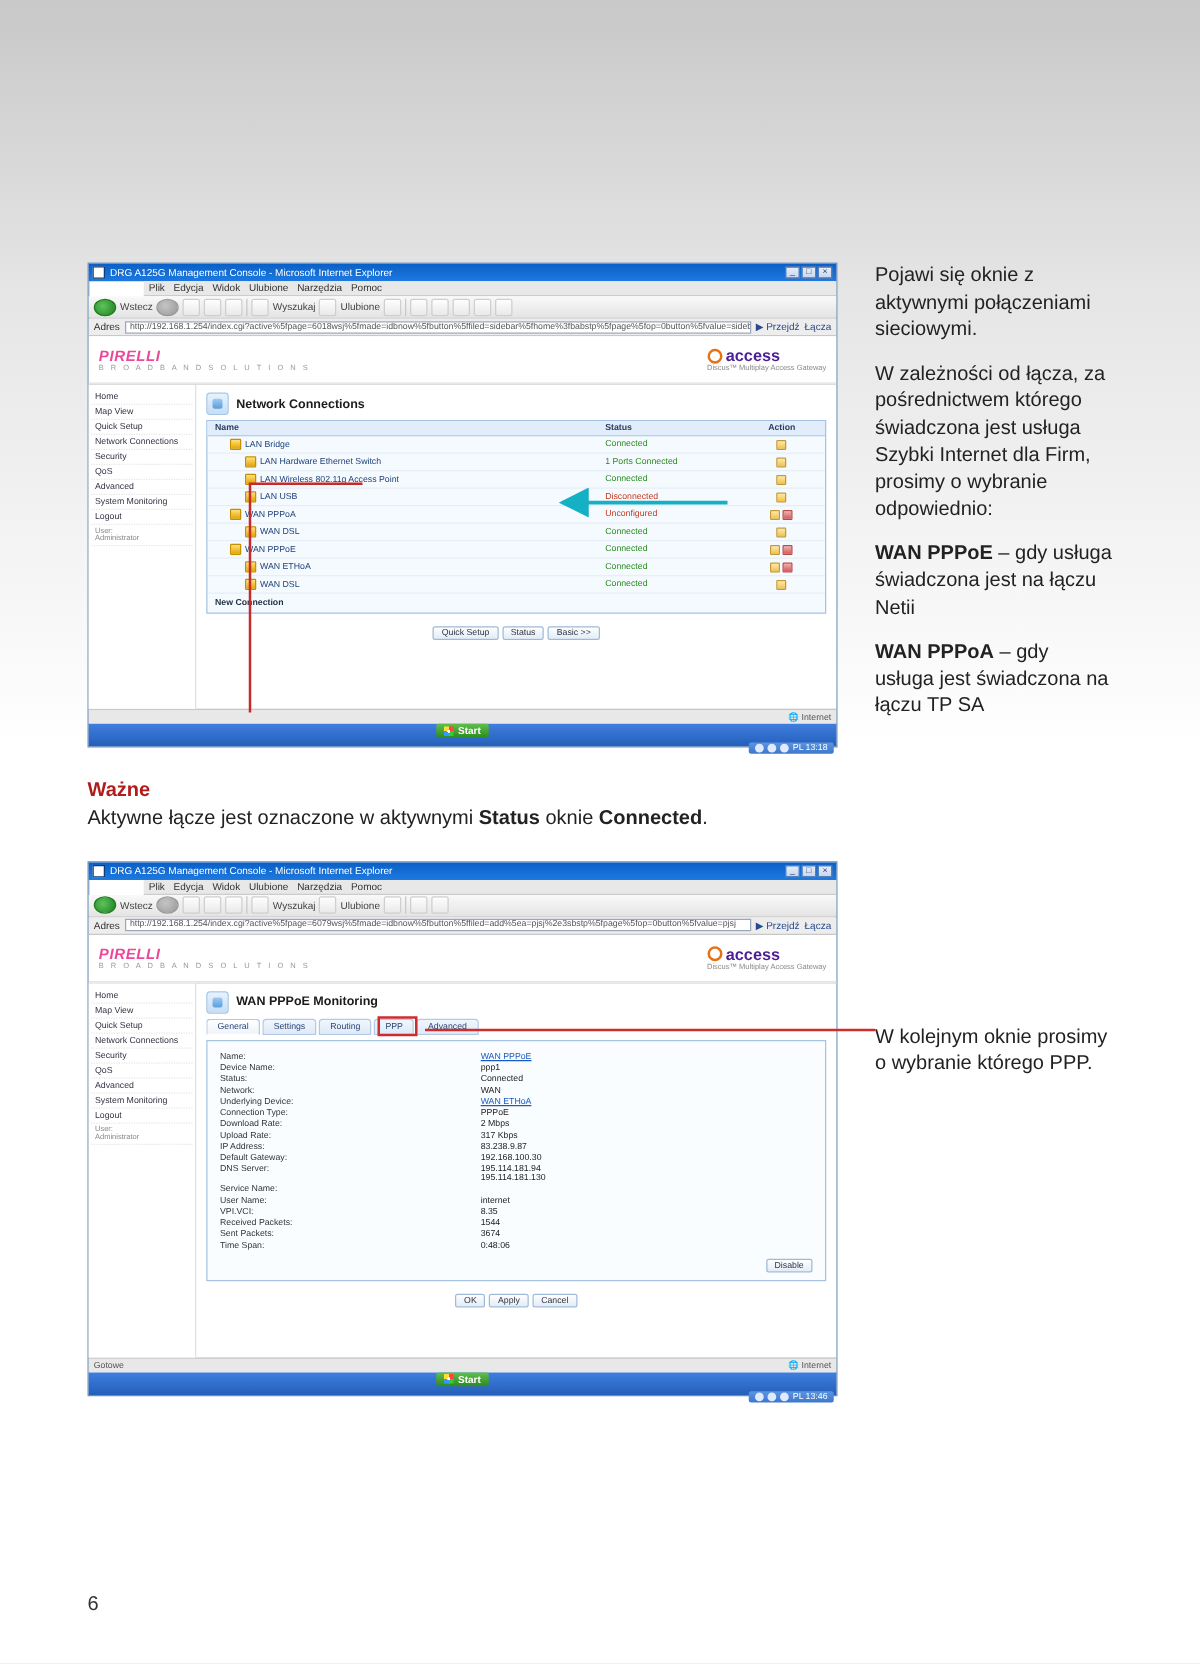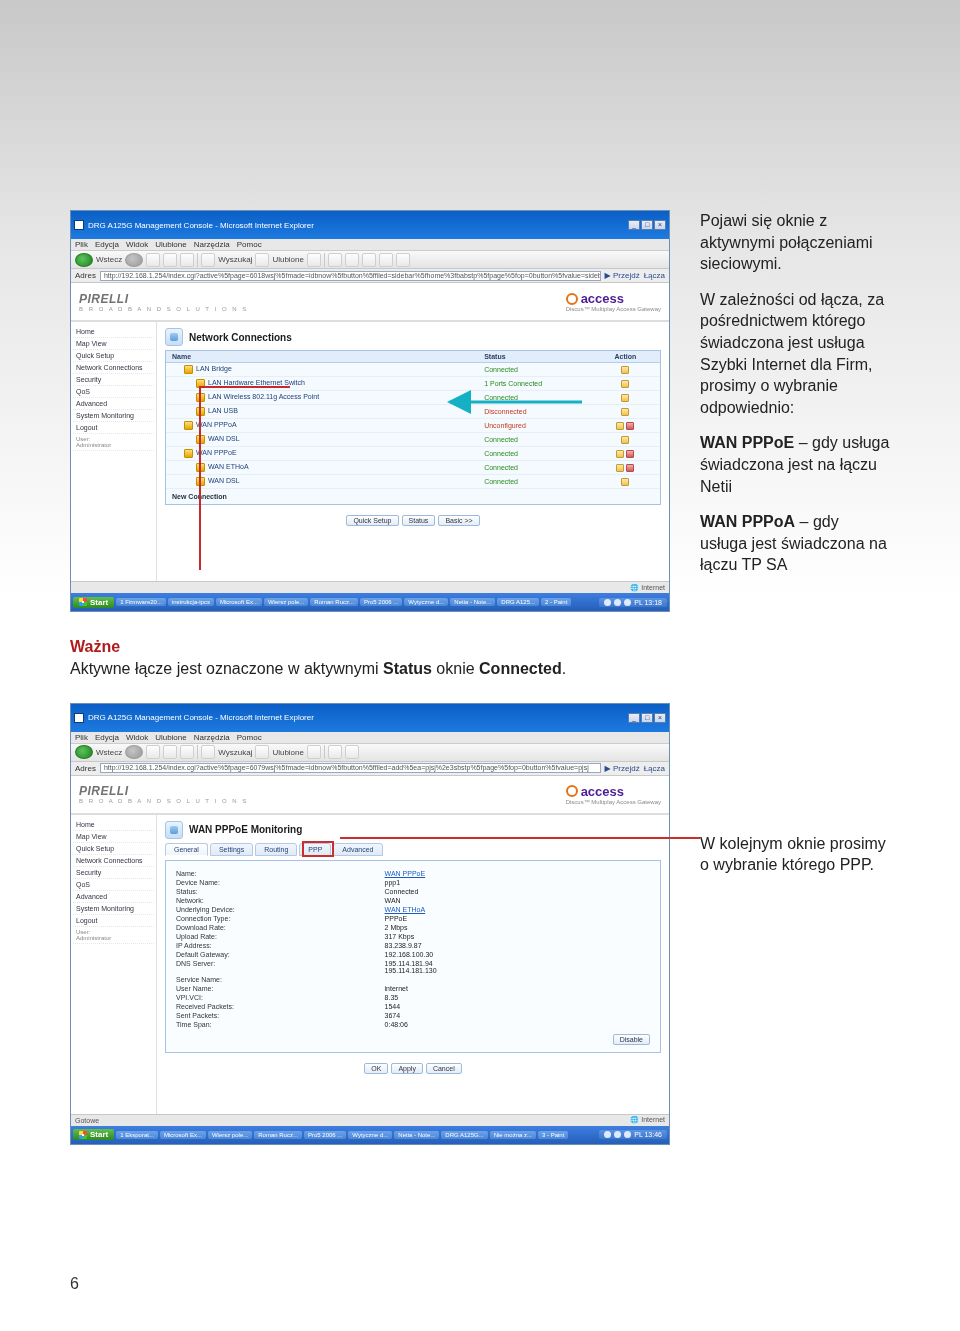--- a/index.html
+++ b/index.html
@@ -21,43 +21,43 @@
   .important .b { font-weight: 700; }
 
   .row2 { display: flex; gap: 30px; margin-top: 22px; align-items: flex-start; }
   .shot2-wrap { flex: 0 0 600px; }
   .annot-right2 { flex: 1 1 auto; font-size: 16px; line-height: 1.35; padding-top: 130px; }
 
   .pagenum { position: absolute; left: 70px; bottom: 38px; font-size: 16px; color: #333; }
 
   
   .ie-window { width: 600px; border: 1px solid #6b8fb5; background: #fff; font-family: Tahoma, Verdana, sans-serif; font-size: 8px; color: #333; box-shadow: 0 0 0 1px #d0d7de inset; }
-  .ie-titlebar { background: linear-gradient(#0a5fc6,#1e7ae0); color: #fff; height: 28px; display: flex; align-items: center; padding: 0 3px; }
+  .ie-titlebar { background: linear-gradient(#0a5fc6,#1e7ae0); color: #fff; height: 14px; display: flex; align-items: center; padding: 0 3px; }
   .ie-titlebar .ticon { width: 10px; height: 10px; background: #fff; border: 1px solid #0a3b7a; margin-right: 4px; display: inline-block; }
   .ie-title { flex: 1; font-size: 8px; white-space: nowrap; overflow: hidden; }
   .ie-winbtns { display: flex; gap: 1px; }
   .ie-winbtn { width: 12px; height: 10px; background: linear-gradient(#e9eef7,#c7d6ef); border: 1px solid #5a7bb0; font-size: 7px; line-height: 8px; text-align: center; color: #1f3a66; }
-  .ie-menubar { height: 12px; background: #e8e8e8; border-bottom: 1px solid #ccc; display: flex; align-items: center; gap: 7px; padding: 0 4px; }
+  .ie-menubar { height: 12px; background: #e8e8e8; border-bottom: 1px solid #ccc; display: flex; align-items: center; gap: 7px; padding: 0 4px; margin-left: 44px; }
   .ie-menubar span { font-size: 8px; color: #333; }
   .ie-toolbar { height: 18px; background: linear-gradient(#f9f9f9,#e4e4e4); border-bottom: 1px solid #c8c8c8; display: flex; align-items: center; gap: 3px; padding: 0 4px; }
   .ie-toolbar .tbtn { width: 14px; height: 14px; border: 1px solid #cfcfcf; background: linear-gradient(#fefefe,#e9e9e9); border-radius: 2px; }
   .ie-toolbar .tbtn.big { width: 18px; }
   .ie-toolbar .back { background: radial-gradient(circle at 40% 40%, #5cc45c, #1e7e1e); border-color: #1e7e1e; border-radius: 50%; }
   .ie-toolbar .sep { width: 1px; height: 14px; background: #c8c8c8; }
   .ie-toolbar .lbl { font-size: 8px; color: #444; }
   .ie-addr { height: 14px; background: #ededed; border-bottom: 1px solid #c8c8c8; display: flex; align-items: center; gap: 4px; padding: 0 4px; }
   .ie-addr .addr-label { font-size: 8px; }
   .ie-addr .addr-input { flex: 1; height: 10px; background: #fff; border: 1px solid #9aa8bf; font-size: 7px; padding: 0 3px; color: #555; white-space: nowrap; overflow: hidden; }
   .ie-addr .go { font-size: 8px; color: #2a4b8e; }
   .ie-addr .links { font-size: 8px; color: #2a4b8e; }
 
   .router-body { display: flex; background: #fff; min-height: 260px; border-top: 1px solid #ddd; }
 
   .router-header { background: #fff; height: 38px; border-bottom: 1px solid #ddd; display: flex; align-items: center; justify-content: space-between; padding: 0 8px; }
-  .pirelli { font-weight: 800; font-style: italic; letter-spacing: .5px; color: #737373; font-size: 12px; }
+  .pirelli { font-weight: 800; font-style: italic; letter-spacing: .5px; color: #ec4899; font-size: 12px; }
   .access { color: #4c1d95; font-weight: 700; font-size: 13px; display: flex; align-items: center; gap: 3px; }
   .access .ring { width: 12px; height: 12px; border: 2px solid #e57215; border-radius: 50%; display: inline-block; }
   .access-sub { font-size: 6px; color: #8a8a8a; text-align: right; }
 
   .sidebar { width: 86px; background: #fff; border-right: 1px solid #e0e0e0; padding: 4px 2px; }
   .sidebar .item { font-size: 7px; padding: 2px 3px; color: #334; border-bottom: 1px dotted #e7e7e7; white-space: nowrap; }
   .sidebar .item.user { color: #888; font-size: 6px; }
 
   .main { flex: 1; padding: 6px 8px; position: relative; }
   .panel-title-row { display: flex; align-items: center; gap: 6px; margin-bottom: 4px; }
@@ -80,21 +80,21 @@
   .nc-row .status.green { color: #2a8a1f; }
   .nc-row .status.red { color: #c43a1f; }
   .nc-row .action { flex: 0 0 14%; padding: 1px 2px; display: flex; justify-content: center; gap: 2px; }
   .nc-row .abtn { width: 8px; height: 8px; border: 1px solid #c29a3e; background: linear-gradient(#ffe9a8,#f0c24a); border-radius: 1px; }
   .nc-row .abtn.del { background: linear-gradient(#f3b0b0,#d35a5a); border-color: #b34b4b; }
   .new-conn { font-size: 7px; font-weight: 700; padding: 4px 6px; color: #234; }
   .btnbar { display: flex; gap: 3px; justify-content: center; padding: 10px 0 6px; }
   .rbtn { font-size: 7px; padding: 1px 6px; border: 1px solid #9fbad9; background: linear-gradient(#fefefe,#e2ecf7); color: #334; border-radius: 2px; }
 
   .ie-status { height: 12px; background: #e8e8e8; border-top: 1px solid #c8c8c8; display: flex; align-items: center; justify-content: space-between; padding: 0 4px; font-size: 7px; color: #555; }
-  .taskbar { height: 18px; background: linear-gradient(#3f7ee0,#245fb9); display: flex; align-items: center; gap: 2px; padding: 0 2px; }
+  .taskbar { height: 18px; background: linear-gradient(#3f7ee0,#245fb9); display: flex; align-items: center; gap: 2px; padding: 0 2px; flex-direction: column; }
   .taskbar .start { background: linear-gradient(#5fbf4d,#2f8a20); color: #fff; font-size: 8px; font-weight: 700; padding: 1px 6px; border-radius: 2px; display: flex; align-items: center; gap: 3px; }
   .taskbar .start::before { content: ""; width: 8px; height: 8px; background: radial-gradient(circle,#fff 20%,transparent 22%),conic-gradient(#f44 0 25%,#3c3 25% 50%,#39f 50% 75%,#fd3 75% 100%); border-radius: 1px; }
   .taskbar .titem { background: linear-gradient(#6ba3ea,#4c87d6); color: #fff; font-size: 6px; padding: 1px 4px; border-radius: 2px; white-space: nowrap; max-width: 58px; overflow: hidden; }
   .taskbar .tray { margin-left: auto; background: linear-gradient(#5b94e2,#3d77cc); color: #fff; font-size: 7px; padding: 1px 5px; border-radius: 2px; display: flex; gap: 3px; align-items: center; }
   .taskbar .tray .tic { width: 7px; height: 7px; background: #dfeaff; border-radius: 50%; }
 
   
   .overlay-arrows { position: absolute; inset: 0; pointer-events: none; }
 
   

